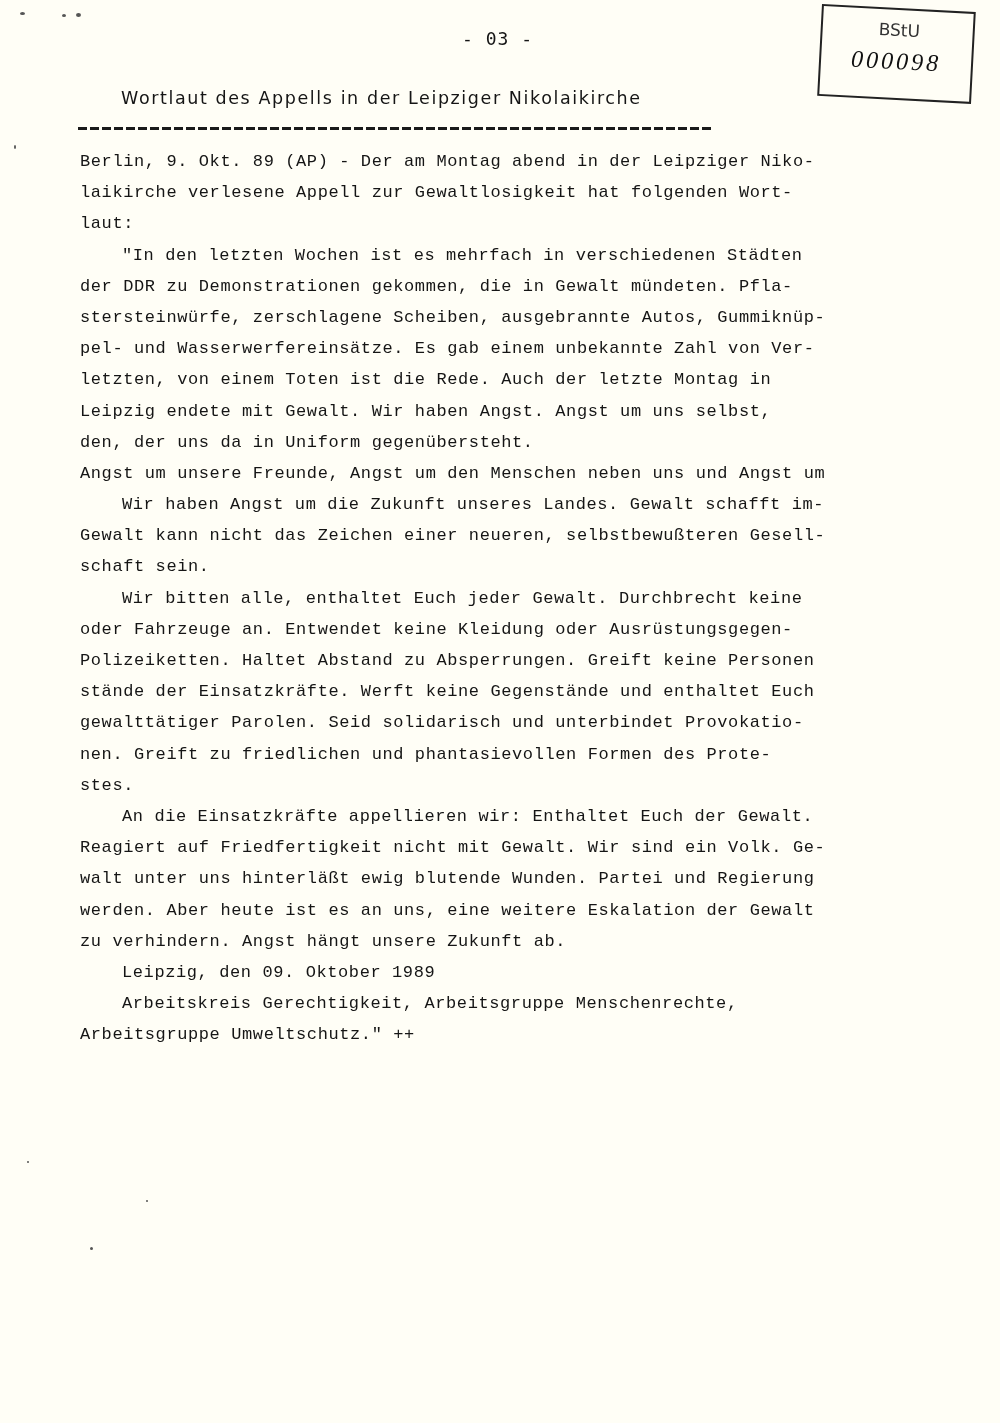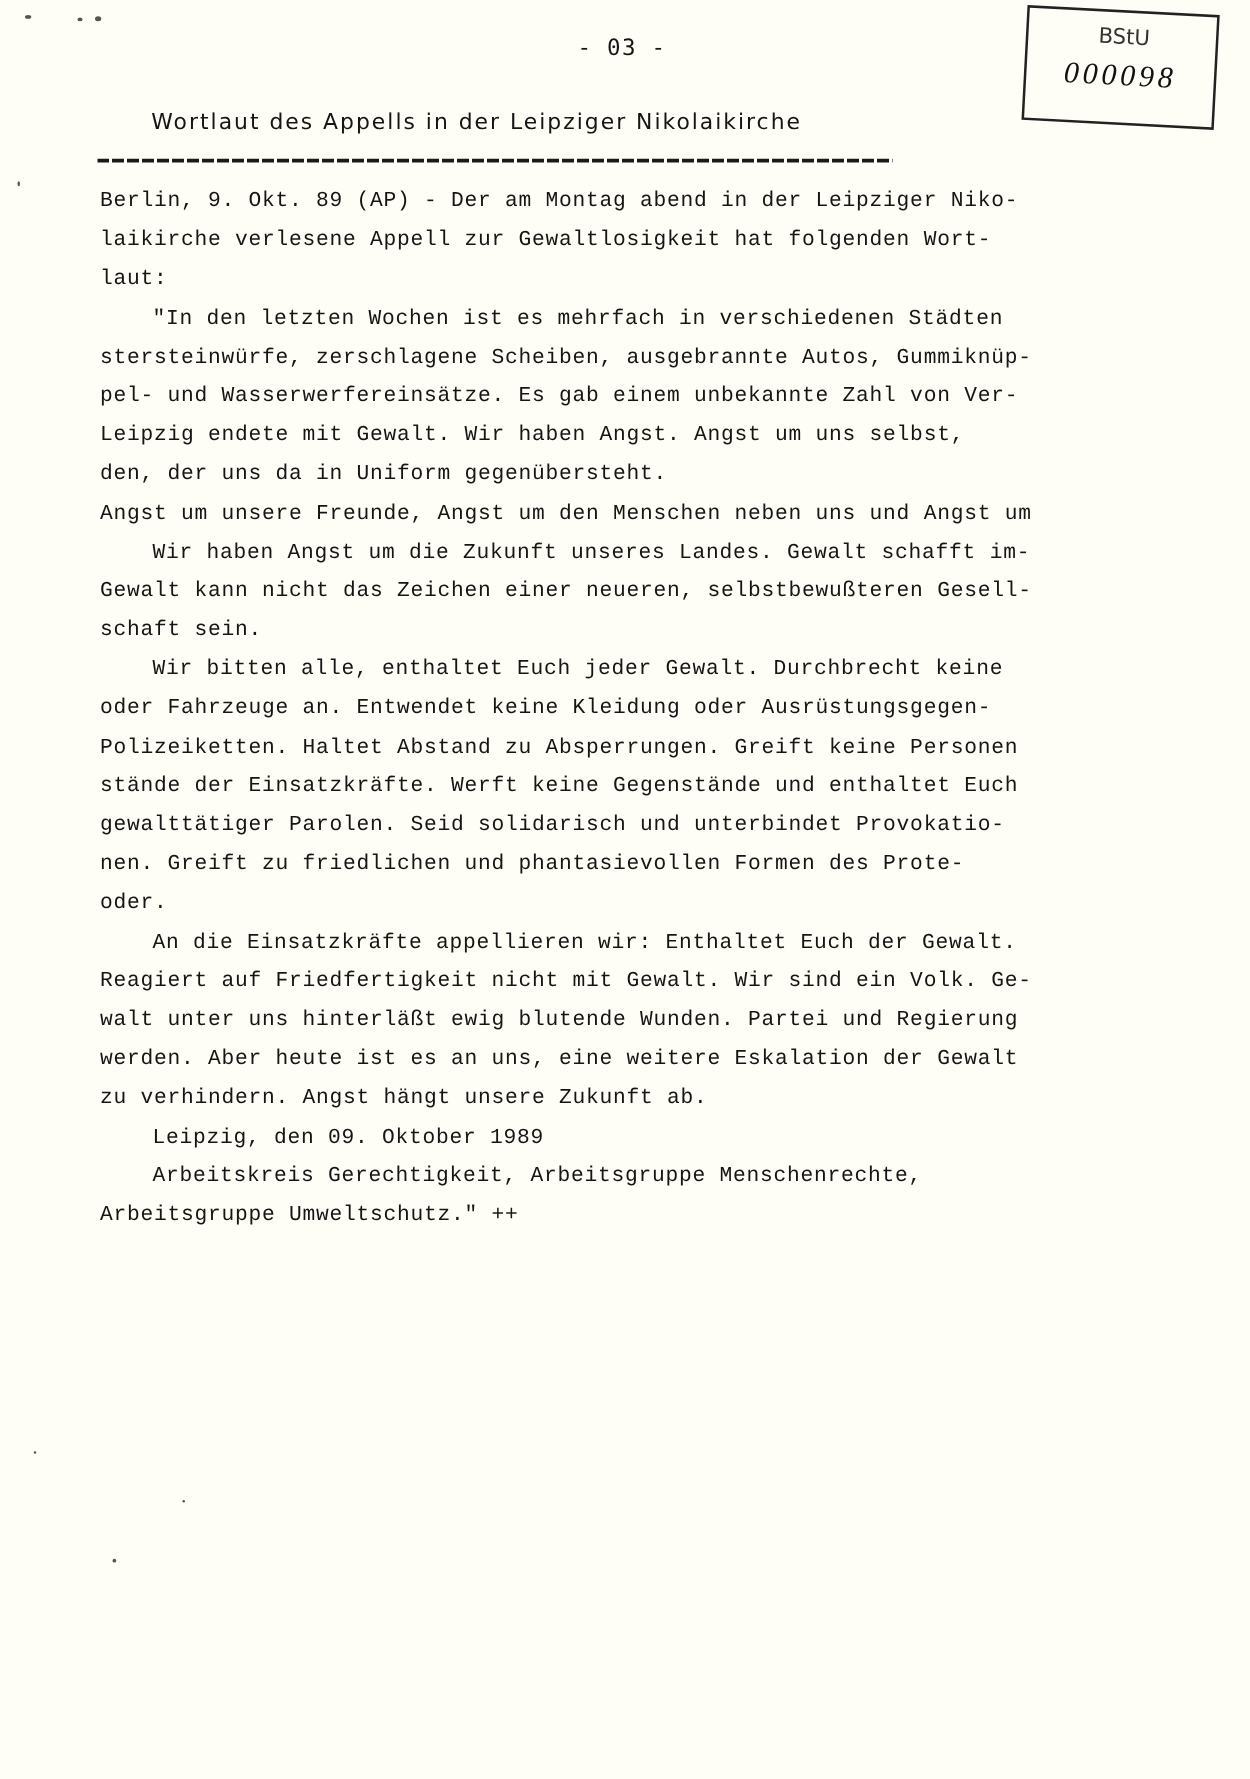--- a/index.html
+++ b/index.html
@@ -64,35 +64,37 @@
   </div>
 
   <div class="headline">Wortlaut des Appells in der Leipziger Nikolaikirche</div>
   <div class="rule"></div>
 
   <div class="body-text">
     <span class="line">Berlin, 9. Okt. 89 (AP) - Der am Montag abend in der Leipziger Niko-</span>
     <span class="line">laikirche verlesene Appell zur Gewaltlosigkeit hat folgenden Wort-</span>
     <span class="line">laut:</span>
     <span class="line indent">"In den letzten Wochen ist es mehrfach in verschiedenen Städten</span>
+    <span class="line">der DDR zu Demonstrationen gekommen, die in Gewalt mündeten. Pfla-</span>
     <span class="line">stersteinwürfe, zerschlagene Scheiben, ausgebrannte Autos, Gummiknüp-</span>
     <span class="line">pel- und Wasserwerfereinsätze. Es gab einem unbekannte Zahl von Ver-</span>
+    <span class="line">letzten, von einem Toten ist die Rede. Auch der letzte Montag in</span>
     <span class="line">Leipzig endete mit Gewalt. Wir haben Angst. Angst um uns selbst,</span>
     <span class="line">den, der uns da in Uniform gegenübersteht.</span>
     <span class="line">Angst um unsere Freunde, Angst um den Menschen neben uns und Angst um</span>
     <span class="line indent">Wir haben Angst um die Zukunft unseres Landes. Gewalt schafft im-</span>
     <span class="line">Gewalt kann nicht das Zeichen einer neueren, selbstbewußteren Gesell-</span>
     <span class="line">schaft sein.</span>
     <span class="line indent">Wir bitten alle, enthaltet Euch jeder Gewalt. Durchbrecht keine</span>
     <span class="line">oder Fahrzeuge an. Entwendet keine Kleidung oder Ausrüstungsgegen-</span>
     <span class="line">Polizeiketten. Haltet Abstand zu Absperrungen. Greift keine Personen</span>
     <span class="line">stände der Einsatzkräfte. Werft keine Gegenstände und enthaltet Euch</span>
     <span class="line">gewalttätiger Parolen. Seid solidarisch und unterbindet Provokatio-</span>
     <span class="line">nen. Greift zu friedlichen und phantasievollen Formen des Prote-</span>
-    <span class="line">oder.</span>
+    <span class="line">stes.</span>
     <span class="line indent">An die Einsatzkräfte appellieren wir: Enthaltet Euch der Gewalt.</span>
     <span class="line">Reagiert auf Friedfertigkeit nicht mit Gewalt. Wir sind ein Volk. Ge-</span>
     <span class="line">walt unter uns hinterläßt ewig blutende Wunden. Partei und Regierung</span>
     <span class="line">werden. Aber heute ist es an uns, eine weitere Eskalation der Gewalt</span>
     <span class="line">zu verhindern. Angst hängt unsere Zukunft ab.</span>
     <span class="line indent">Leipzig, den 09. Oktober 1989</span>
     <span class="line indent">Arbeitskreis Gerechtigkeit, Arbeitsgruppe Menschenrechte,</span>
     <span class="line">Arbeitsgruppe Umweltschutz." ++</span>
   </div>
 

